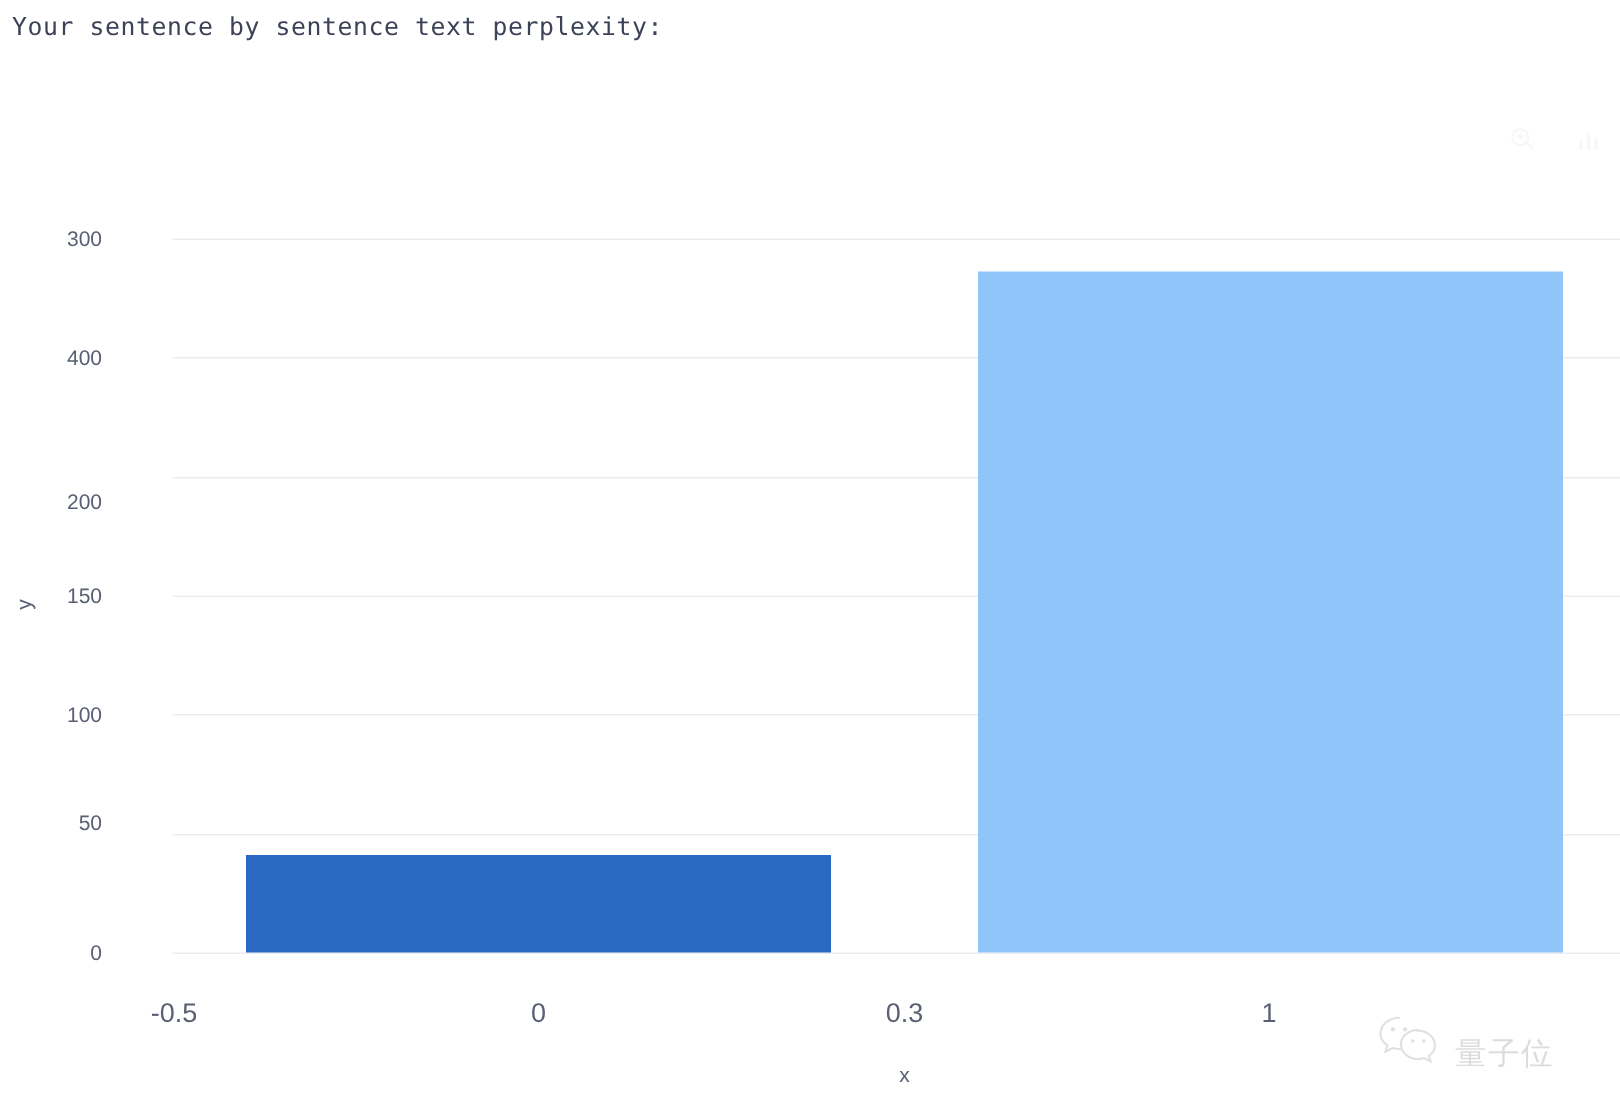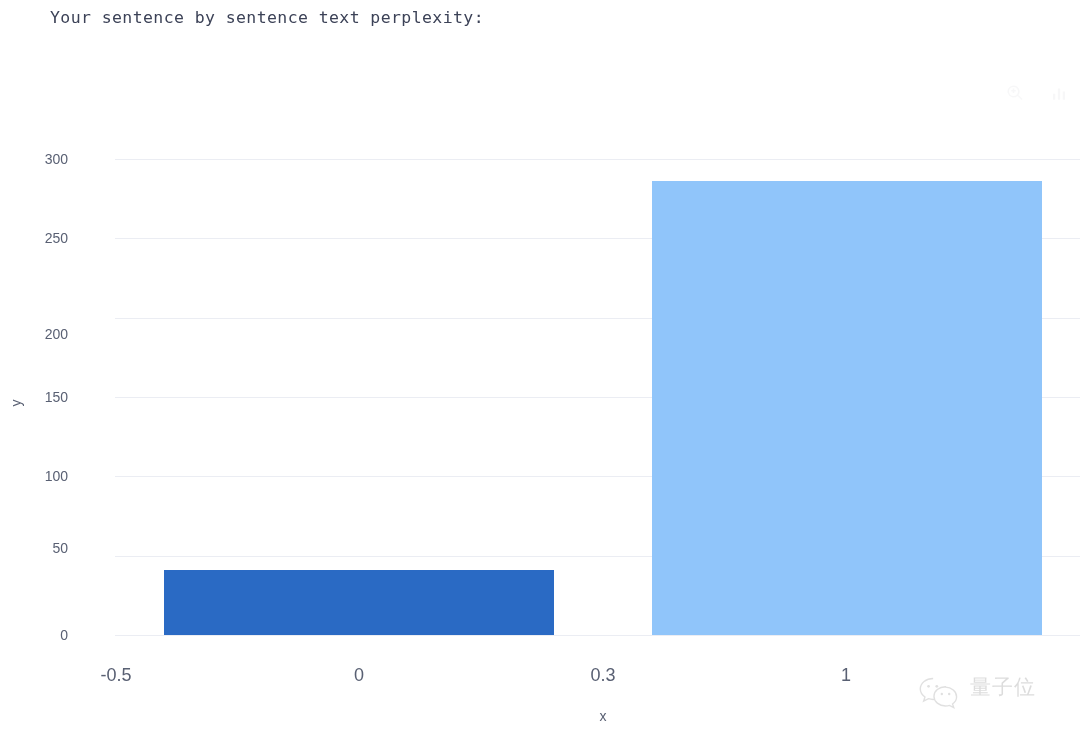--- a/index.html
+++ b/index.html
@@ -18,21 +18,20 @@
   
   #page-title {
     position: absolute;
     left: 8px;
     top: 8px;
     font-family: "DejaVu Sans Mono", "Liberation Mono", monospace;
     font-size: 16.5px;
     letter-spacing: 0.4px;
     color: #3c4257;
     white-space: pre;
-    margin-left: 42px;
   }
 
   
   #plot {
     position: absolute;
     left: 0;
     top: 40px;
     width: 1080px;
     height: 702px;
   }
@@ -104,21 +103,21 @@
     justify-content: center;
   }
   .modebar-btn svg { width: 18px; height: 18px; fill: currentColor; }
 
   
   #watermark {
     position: absolute;
     left: 918px;
     top: 676px;
     display: flex;
-    align-items: flex-start;
+    align-items: flex-end;
     gap: 8px;
     opacity: 0.30;
   }
   #watermark .wm-text {
     font-size: 21px;
     color: #8d8d8d;
     letter-spacing: 1px;
     line-height: 1;
   }
   #watermark svg { display: block; }
@@ -136,21 +135,21 @@
   <div class="gridline" style="top:357px"></div>
   <div class="gridline" style="top:278px"></div>
   <div class="gridline" style="top:198px"></div>
   <div class="gridline" style="top:119px"></div>
 
   <div class="ytick-label" style="top:595px">0</div>
   <div class="ytick-label" style="top:508px">50</div>
   <div class="ytick-label" style="top:436px">100</div>
   <div class="ytick-label" style="top:357px">150</div>
   <div class="ytick-label" style="top:294px">200</div>
-  <div class="ytick-label" style="top:198px">250</div>
+  <div class="ytick-label" style="top:198px">400</div>
   <div class="ytick-label" style="top:119px">300</div>
 
   <div class="bar" id="bar-0" style="left: 164px; width: 390px; height: 65.0533px; background: rgb(42, 106, 196); bottom: 107px;"></div>
   <div class="bar" id="bar-1" style="left: 651.5px; width: 390px; height: 453.787px; background: rgb(144, 197, 250); bottom: 107px;"></div>
 
   <div class="xtick-label" style="left:116px">-0.5</div>
   <div class="xtick-label" style="left:359px">0</div>
   <div class="xtick-label" style="left:603px">0.3</div>
   <div class="xtick-label" style="left:846px">1</div>
 

